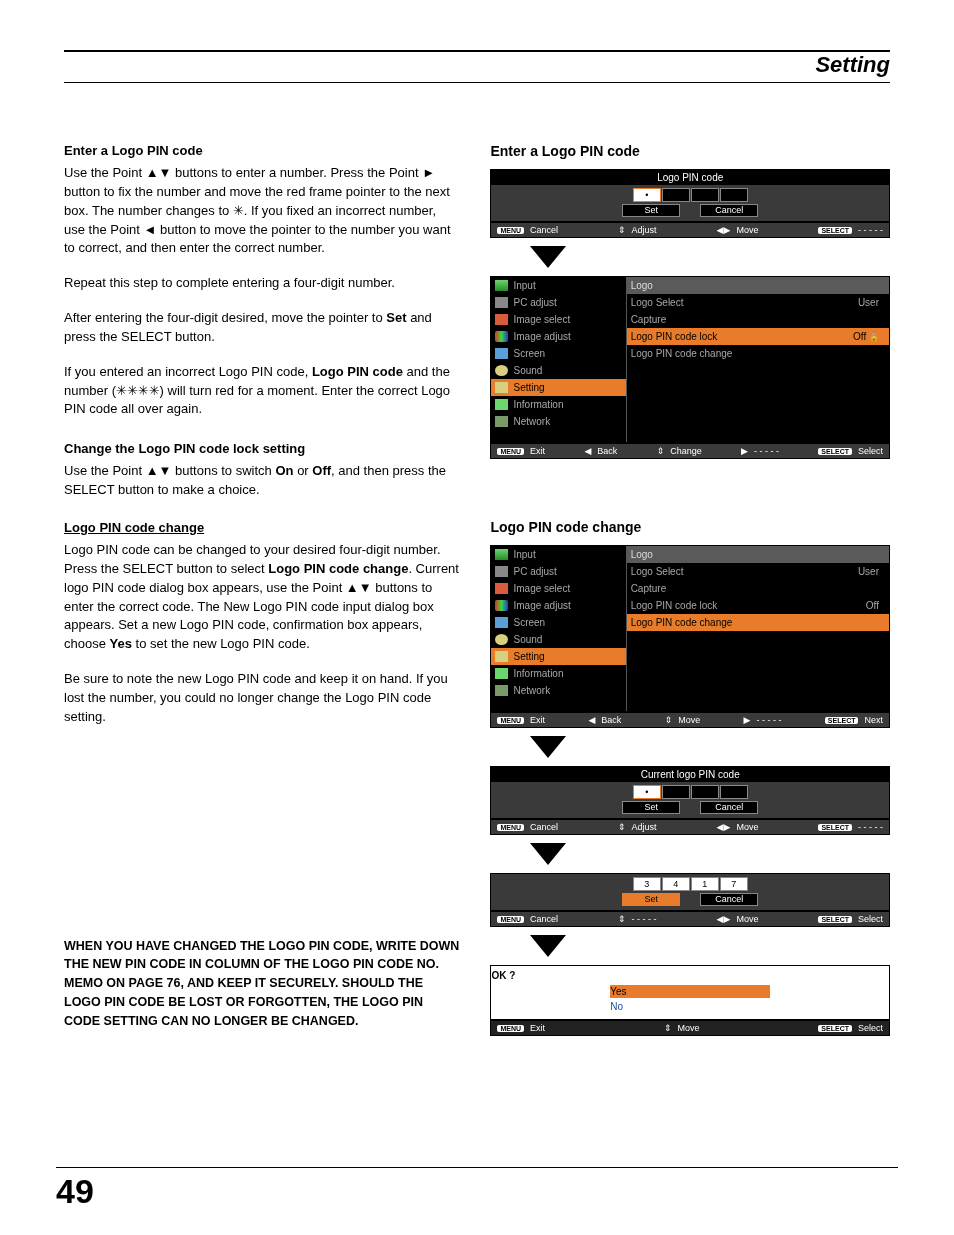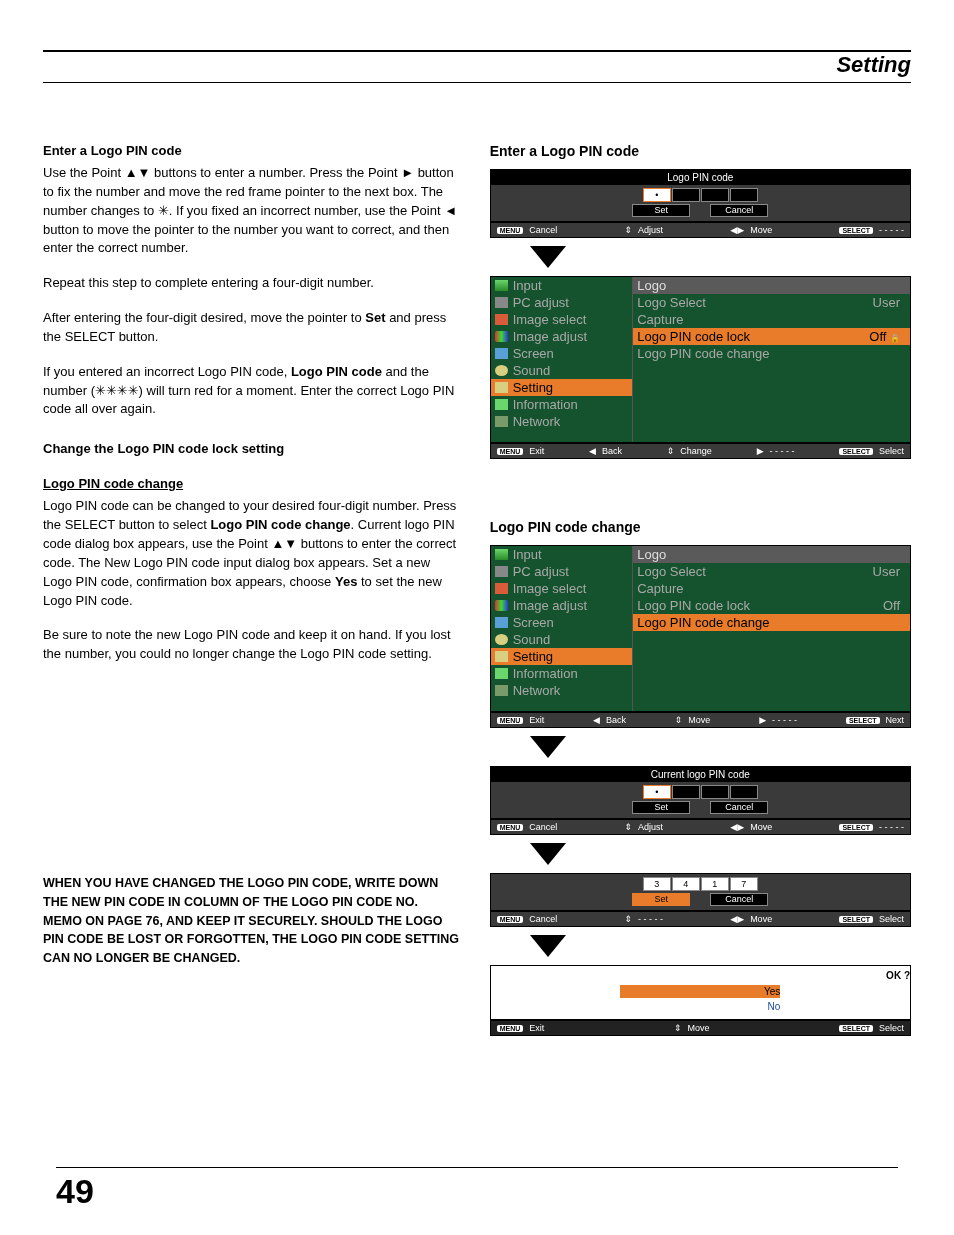--- a/index.html
+++ b/index.html
@@ -1,17 +1,17 @@
 <!DOCTYPE html>
 <html><head>
 <meta charset="utf-8">
 <style>
   * { box-sizing: border-box; margin: 0; padding: 0; }
   body { font-family: Arial, Helvetica, sans-serif; font-size: 13px; color: #000; background: #fff; }
-  .page { width: 954px; height: 1235px; margin: 0 auto; padding: 50px 43px 30px; position: relative; }
+  .page { width: 954px; height: 1235px; margin: 0 auto; padding: 50px 64px 30px; position: relative; }
   .header-rule { border-top: 2px solid #000; margin-bottom: 4px; }
   .header-title { text-align: right; font-size: 22px; font-weight: bold; font-style: italic; margin-top: -4px; padding-bottom: 4px; border-bottom: 1px solid #000; }
   .columns { display: flex; gap: 30px; margin-top: 60px; }
   .col-left { flex: 0 0 48%; }
   .col-right { flex: 1; }
   .h4 { font-weight: bold; margin-bottom: 6px; font-size: 13px; }
   .para { line-height: 1.45; margin-bottom: 16px; }
   .underline { text-decoration: underline; font-weight: bold; }
   .caution { font-weight: bold; line-height: 1.5; margin-top: 210px; font-size: 12.5px; }
   .glyph { font-family: "Arial Unicode MS", Arial, sans-serif; }
@@ -28,42 +28,42 @@
   .pin-actions { display: flex; justify-content: center; gap: 20px; padding-bottom: 4px; }
   .pin-btn { width: 58px; height: 13px; background: #000; border: 1px solid #888; text-align: center; line-height: 11px; font-size: 9px; }
   .pin-btn.hl { background: #e87c2a; color: #000; border-color: #e87c2a; }
 
   .hint-bar { border: 1px solid #000; background: #3a3a3a; color: #fff; font-size: 9px; display: flex; align-items: center; padding: 2px 6px; gap: 6px; }
   .hint-bar .lbl { background: #fff; color: #000; padding: 0 3px; border-radius: 2px; font-size: 7px; font-weight: bold; }
   .hint-bar .spacer { flex: 1; }
 
   .arrow-down { width: 0; height: 0; border-left: 18px solid transparent; border-right: 18px solid transparent; border-top: 22px solid #000; margin: 8px 0 8px 40px; }
 
-  .menu { border: 1px solid #000; background: #14532d; color: #a8a8a8; font-size: 13px; display: flex; justify-content: center; }
+  .menu { border: 1px solid #000; background: #000000; color: #a8a8a8; font-size: 10px; display: flex; justify-content: center; }
   .menu-left { flex: 0 0 34%; border-right: 1px solid #555; }
   .menu-right { flex: 1; }
   .menu-row { display: flex; align-items: center; gap: 5px; padding: 2px 4px; height: 17px; }
   .menu-row.sel { background: #e87c2a; color: #000; }
   .menu-row.hdr { background: #5a5a5a; color: #ddd; }
   .menu-row.hl { background: #e87c2a; color: #000; }
   .icon-box { width: 13px; height: 11px; display: inline-block; }
   .ico-input { background: linear-gradient(#6bd66b,#2a8a2a); }
   .ico-pc { background: #888; }
   .ico-img { background: #d85c3a; }
   .ico-adj { background: linear-gradient(90deg,#d33,#3d3,#33d); border-radius: 2px; }
   .ico-scr { background: #5aa0d8; }
   .ico-snd { background: #d8d080; border-radius: 50%; }
   .ico-set { background: #d8d080; }
   .ico-info { background: #6bd66b; }
   .ico-net { background: #7a9a6a; }
   .val-col { margin-left: auto; padding-right: 6px; }
   .lock-icon::after { content: "🔒"; font-size: 8px; }
   .caret { margin-left: auto; color: #e87c2a; }
 
-  .ok-box { border: 1px solid #000; background: #fff; color: #000; text-align: right; font-size: 10px; }
+  .ok-box { border: 1px solid #000; background: #fff; color: #000; text-align: left; font-size: 10px; }
   .ok-box .title { padding: 4px 0; font-weight: bold; }
   .ok-box .opt { width: 160px; margin: 0 auto 2px; padding: 1px 0; }
   .ok-box .opt.yes { background: #e87c2a; color: #000; }
   .ok-box .opt.no { color: #1a4a9a; }
 
   .footer { position: absolute; bottom: 24px; left: 56px; right: 56px; border-top: 1px solid #000; }
   .page-num { font-size: 34px; font-weight: bold; margin-top: 4px; }
 </style>
 </head>
 <body>
@@ -81,20 +81,23 @@
       </p>
       <p class="para">Repeat this step to complete entering a four-digit number.</p>
       <p class="para">
         <span>After entering the four-digit desired, move the pointer to </span><b>Set</b><span> and press the SELECT button.</span>
       </p>
       <p class="para">
         <span>If you entered an incorrect Logo PIN code, </span><b>Logo PIN code</b><span> and the number (</span><span class="glyph">✳✳✳✳</span><span>) will turn red for a moment. Enter the correct Logo PIN code all over again.</span>
       </p>
 
       <div class="h4" style="margin-top:22px">Change the Logo PIN code lock setting</div>
+      <p class="para">
+        <span>Use the Point </span><span class="glyph">▲▼</span><span> buttons to switch </span><b>On</b><span> or </span><b>Off</b><span>, and then press the SELECT button to make a choice.</span>
+      </p>
 
       <div class="h4 underline" style="margin-top:20px">Logo PIN code change</div>
       <p class="para">
         <span>Logo PIN code can be changed to your desired four-digit number. Press the SELECT button to select </span><b>Logo PIN code change</b><span>. Current logo PIN code dialog box appears, use the Point </span><span class="glyph">▲▼</span><span> buttons to enter the correct code. The New Logo PIN code input dialog box appears. Set a new Logo PIN code, confirmation box appears, choose </span><b>Yes</b><span> to set the new Logo PIN code.</span>
       </p>
       <p class="para">Be sure to note the new Logo PIN code and keep it on hand. If you lost the number, you could no longer change the Logo PIN code setting.</p>
 
       <div class="caution">
         <div>WHEN YOU HAVE CHANGED THE LOGO PIN CODE, WRITE DOWN THE NEW PIN CODE IN COLUMN OF THE LOGO PIN CODE NO. MEMO ON PAGE 76, AND KEEP IT SECURELY. SHOULD THE LOGO PIN CODE BE LOST OR FORGOTTEN, THE LOGO PIN CODE SETTING CAN NO LONGER BE CHANGED.</div>
       </div>

